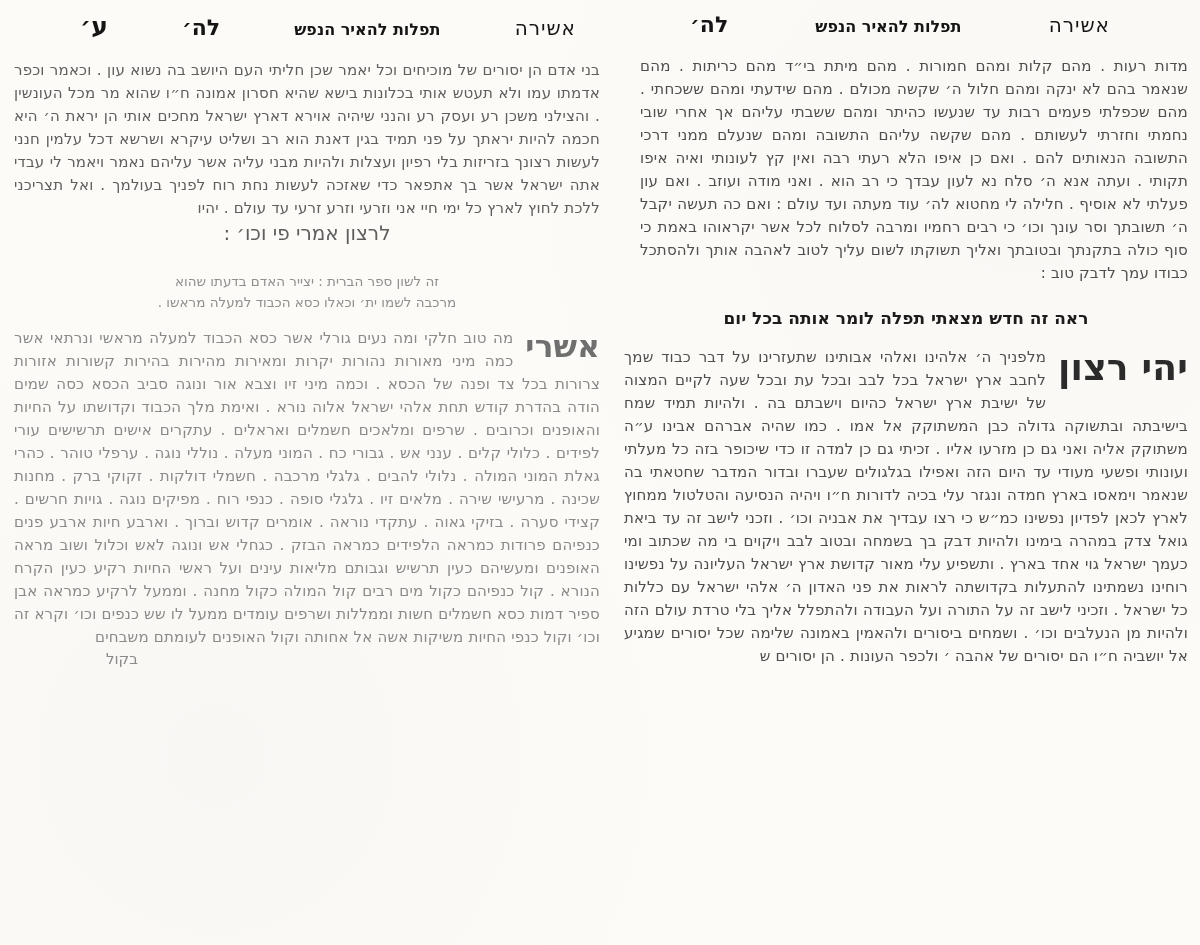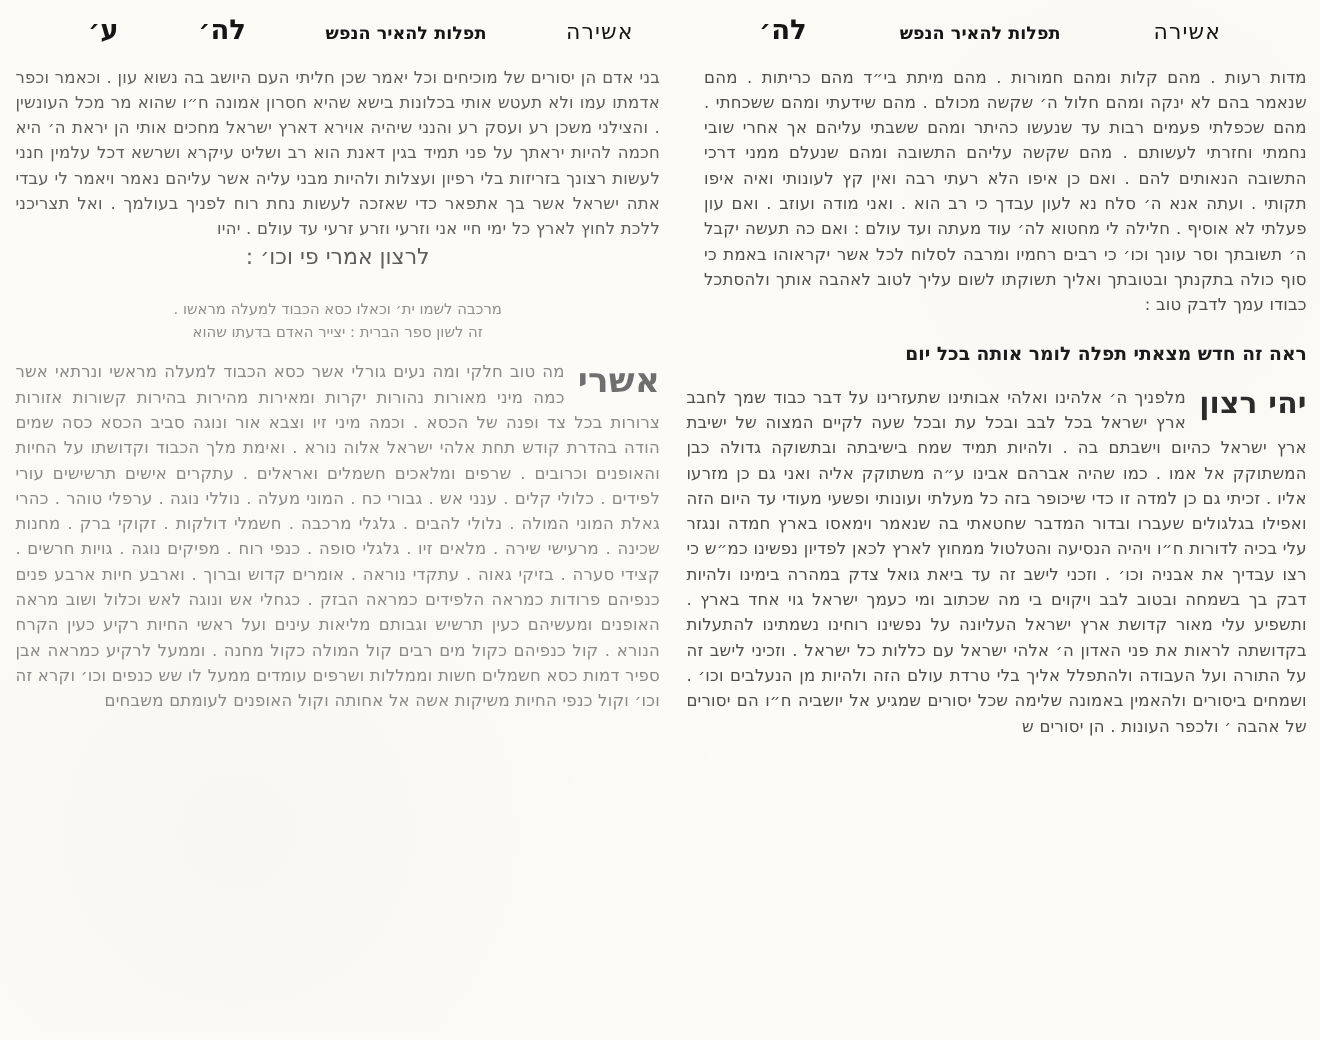--- a/index.html
+++ b/index.html
@@ -26,53 +26,54 @@
     display: flex;
     justify-content: space-between;
     align-items: baseline;
     margin-top: 12px;
     color: #151515;
   }
   .page-right .header { padding-right: 78px; padding-left: 66px; }
   .page-left  .header { padding-right: 24px; padding-left: 66px; }
   .hdr-title   { font-size: 20px; font-weight: normal; letter-spacing: 1px; }
   .hdr-section { font-size: 16px; font-weight: bold; }
-  .hdr-folio   { font-size: 25px; font-weight: bold; }
+  .hdr-folio   { font-size: 22px; font-weight: bold; }
   .hdr-pagenum { font-size: 25px; font-weight: bold; }
 
   .body-text {
     font-size: 15px;
     line-height: 23px;
     text-align: justify;
     letter-spacing: 0.2px;
   }
   .page-right .opening { margin-top: 18px; color: #4e4e4e; margin-left: 16px; }
   .page-left  .opening { margin-top: 18px; color: #5e5e5e; }
 
   .heading-center {
+    text-align: center;
     font-weight: bold;
     font-size: 17px;
     line-height: 27px;
     color: #1c1c1c;
     margin-top: 20px;
   }
   .heading-line { display: block; }
 
   .prayer { margin-top: 14px; color: #4e4e4e; }
   .page-left .ashrei { color: #8a8a8a; }
 
   .bigword {
     float: right;
     font-weight: bold;
     color: #2b2b2b;
     line-height: 1.05;
     margin-left: 12px;
     margin-top: 3px;
   }
-  .yehi .bigword   { font-size: 27px; padding-bottom: 14px; }
+  .yehi .bigword   { font-size: 36px; padding-bottom: 14px; }
   .ashrei .bigword { font-size: 31px; padding-bottom: 10px; color: #6f6f6f; }
 
   .closing-line {
     text-align: center;
     font-size: 20px;
     color: #5e5e5e;
     line-height: 23px;
     margin-top: 2px;
   }
   .note {
@@ -105,28 +106,29 @@
       <span class="hdr-section">תפלות להאיר הנפש</span>
       <span class="hdr-folio">לה׳</span>
       <span class="hdr-pagenum">ע׳</span>
     </div>
 
     <div class="body-text opening">בני אדם הן יסורים של מוכיחים וכל יאמר שכן חליתי העם היושב בה נשוא עון . וכאמר וכפר אדמתו עמו ולא תעטש אותי בכלונות בישא שהיא חסרון אמונה ח״ו שהוא מר מכל העונשין . והצילני משכן רע ועסק רע והנני שיהיה אוירא דארץ ישראל מחכים אותי הן יראת ה׳ היא חכמה להיות יראתך על פני תמיד בגין דאנת הוא רב ושליט עיקרא ושרשא דכל עלמין חנני לעשות רצונך בזריזות בלי רפיון ועצלות ולהיות מבני עליה אשר עליהם נאמר ויאמר לי עבדי אתה ישראל אשר בך אתפאר כדי שאזכה לעשות נחת רוח לפניך בעולמך . ואל תצריכני ללכת לחוץ לארץ כל ימי חיי אני וזרעי וזרע זרעי עד עולם . יהיו</div>
 
     <div class="closing-line">לרצון אמרי פי וכו׳ :</div>
 
     <div class="note">
+      <span class="note-line">זה לשון ספר הברית : יצייר האדם בדעתו שהוא</span>
       <span class="note-line">מרכבה לשמו ית׳ וכאלו כסא הכבוד למעלה מראשו .</span>
-      <span class="note-line">זה לשון ספר הברית : יצייר האדם בדעתו שהוא</span>
     </div>
 
     <div class="body-text prayer ashrei">
       <span class="bigword">אשרי</span><span>מה טוב חלקי ומה נעים גורלי אשר כסא הכבוד למעלה מראשי ונרתאי אשר כמה מיני מאורות נהורות יקרות ומאירות מהירות בהירות קשורות אזורות צרורות בכל צד ופנה של הכסא . וכמה מיני זיו וצבא אור ונוגה סביב הכסא כסה שמים הודה בהדרת קודש תחת אלהי ישראל אלוה נורא . ואימת מלך הכבוד וקדושתו על החיות והאופנים וכרובים . שרפים ומלאכים חשמלים ואראלים . עתקרים אישים תרשישים עורי לפידים . כלולי קלים . ענני אש . גבורי כח . המוני מעלה . נוללי נוגה . ערפלי טוהר . כהרי גאלת המוני המולה . נלולי להבים . גלגלי מרכבה . חשמלי דולקות . זקוקי ברק . מחנות שכינה . מרעישי שירה . מלאים זיו . גלגלי סופה . כנפי רוח . מפיקים נוגה . גויות חרשים . קצידי סערה . בזיקי גאוה . עתקדי נוראה . אומרים קדוש וברוך . וארבע חיות ארבע פנים כנפיהם פרודות כמראה הלפידים כמראה הבזק . כגחלי אש ונוגה לאש וכלול ושוב מראה האופנים ומעשיהם כעין תרשיש וגבותם מליאות עינים ועל ראשי החיות רקיע כעין הקרח הנורא . קול כנפיהם כקול מים רבים קול המולה כקול מחנה . וממעל לרקיע כמראה אבן ספיר דמות כסא חשמלים חשות וממללות ושרפים עומדים ממעל לו שש כנפים וכו׳ וקרא זה וכו׳ וקול כנפי החיות משיקות אשה אל אחותה וקול האופנים לעומתם משבחים</span>
     </div>
 
+    <div class="catchword">בקול</div>
   </div>
 
   <div class="page page-right">
     <div class="header">
       <span class="hdr-title">אשירה</span>
       <span class="hdr-section">תפלות להאיר הנפש</span>
       <span class="hdr-folio">לה׳</span>
     </div>
 
     <div class="body-text opening">מדות רעות . מהם קלות ומהם חמורות . מהם מיתת בי״ד מהם כריתות . מהם שנאמר בהם לא ינקה ומהם חלול ה׳ שקשה מכולם . מהם שידעתי ומהם ששכחתי . מהם שכפלתי פעמים רבות עד שנעשו כהיתר ומהם ששבתי עליהם אך אחרי שובי נחמתי וחזרתי לעשותם . מהם שקשה עליהם התשובה ומהם שנעלם ממני דרכי התשובה הנאותים להם . ואם כן איפו הלא רעתי רבה ואין קץ לעונותי ואיה איפו תקותי . ועתה אנא ה׳ סלח נא לעון עבדך כי רב הוא . ואני מודה ועוזב . ואם עון פעלתי לא אוסיף . חלילה לי מחטוא לה׳ עוד מעתה ועד עולם : ואם כה תעשה יקבל ה׳ תשובתך וסר עונך וכו׳ כי רבים רחמיו ומרבה לסלוח לכל אשר יקראוהו באמת כי סוף כולה בתקנתך ובטובתך ואליך תשוקתו לשום עליך לטוב לאהבה אותך ולהסתכל כבודו עמך לדבק טוב :</div>

